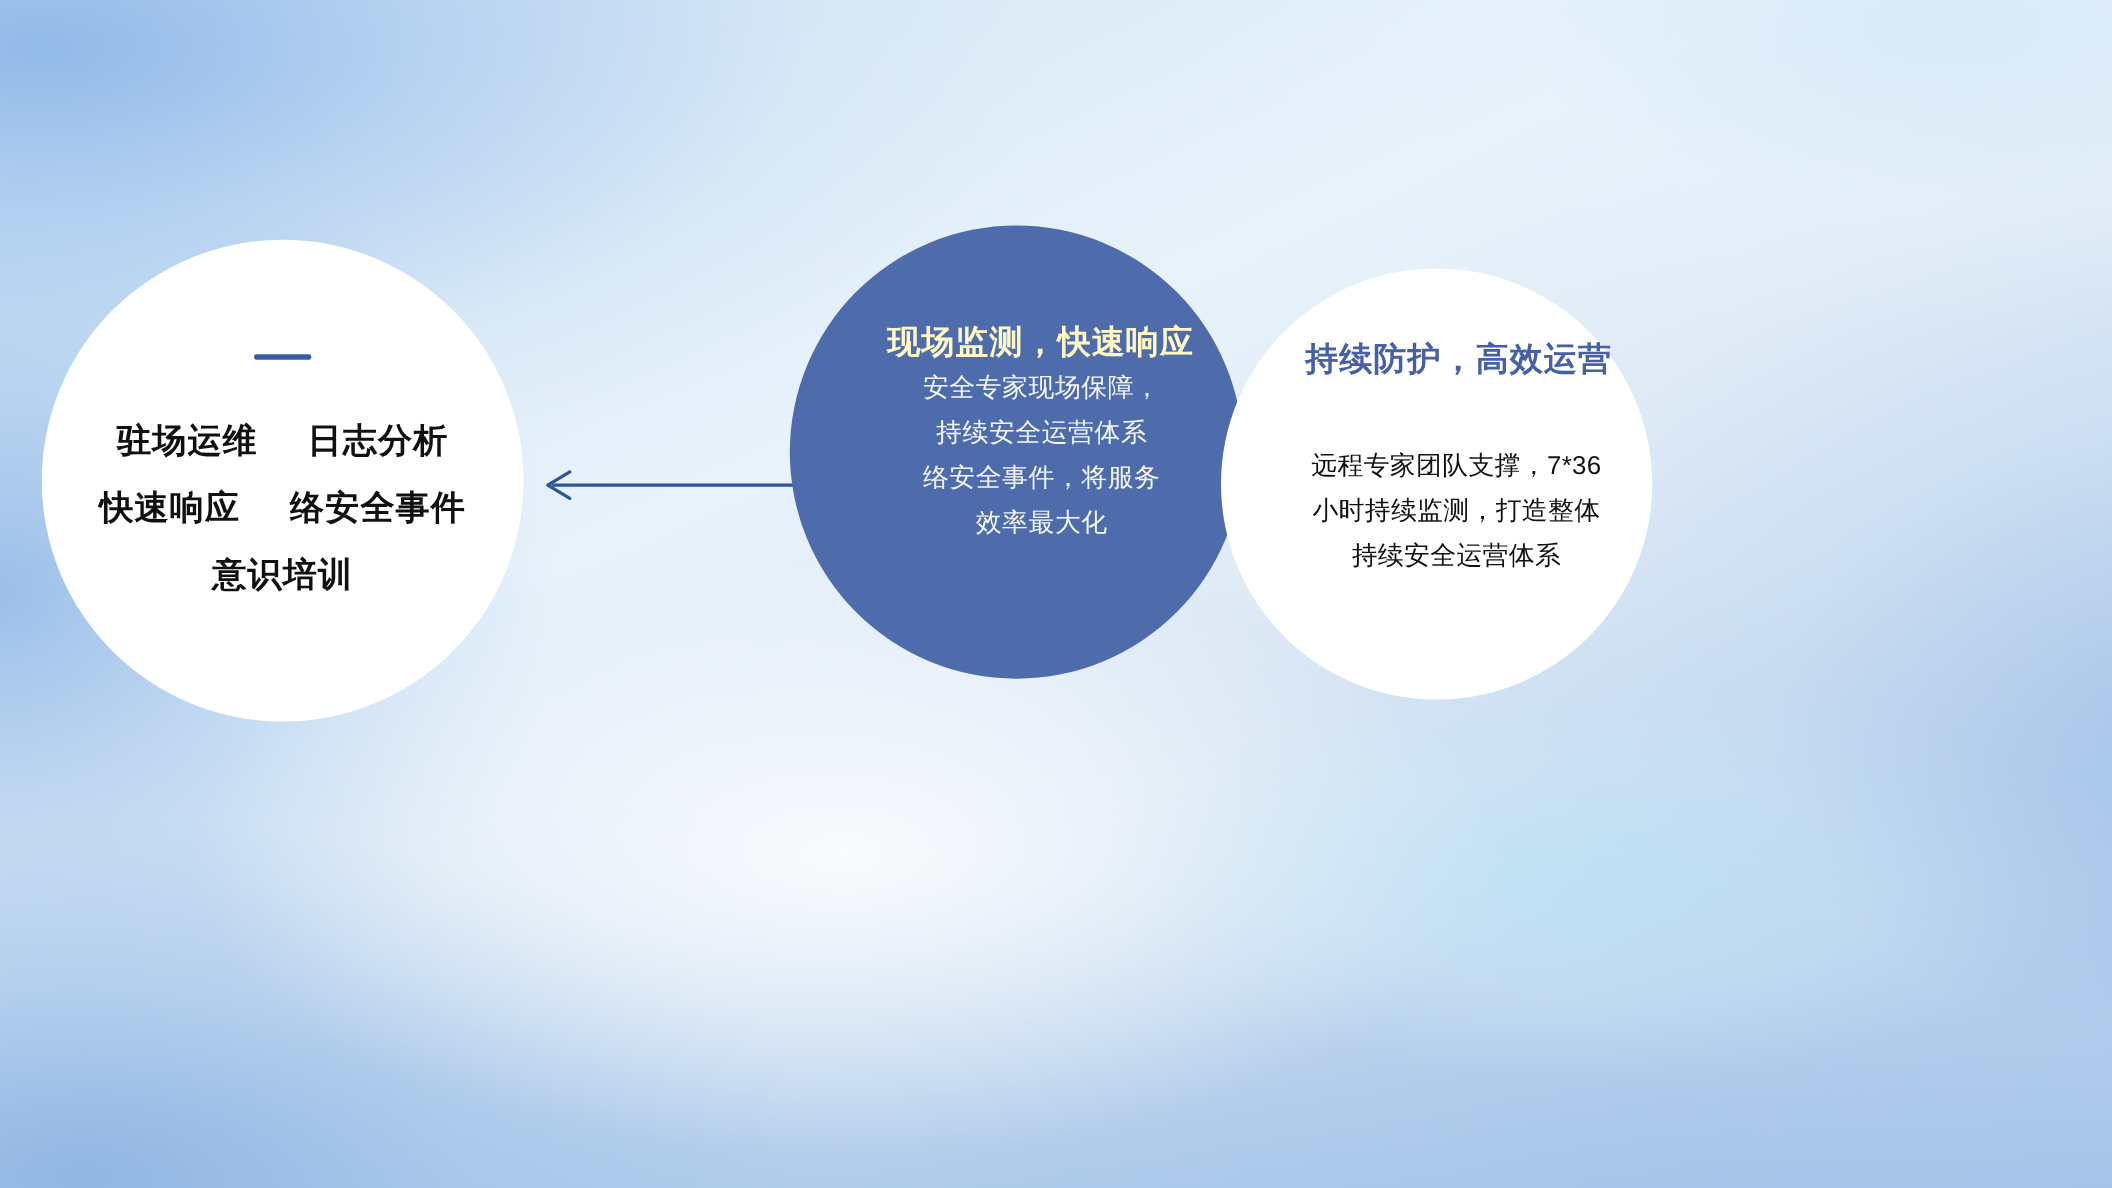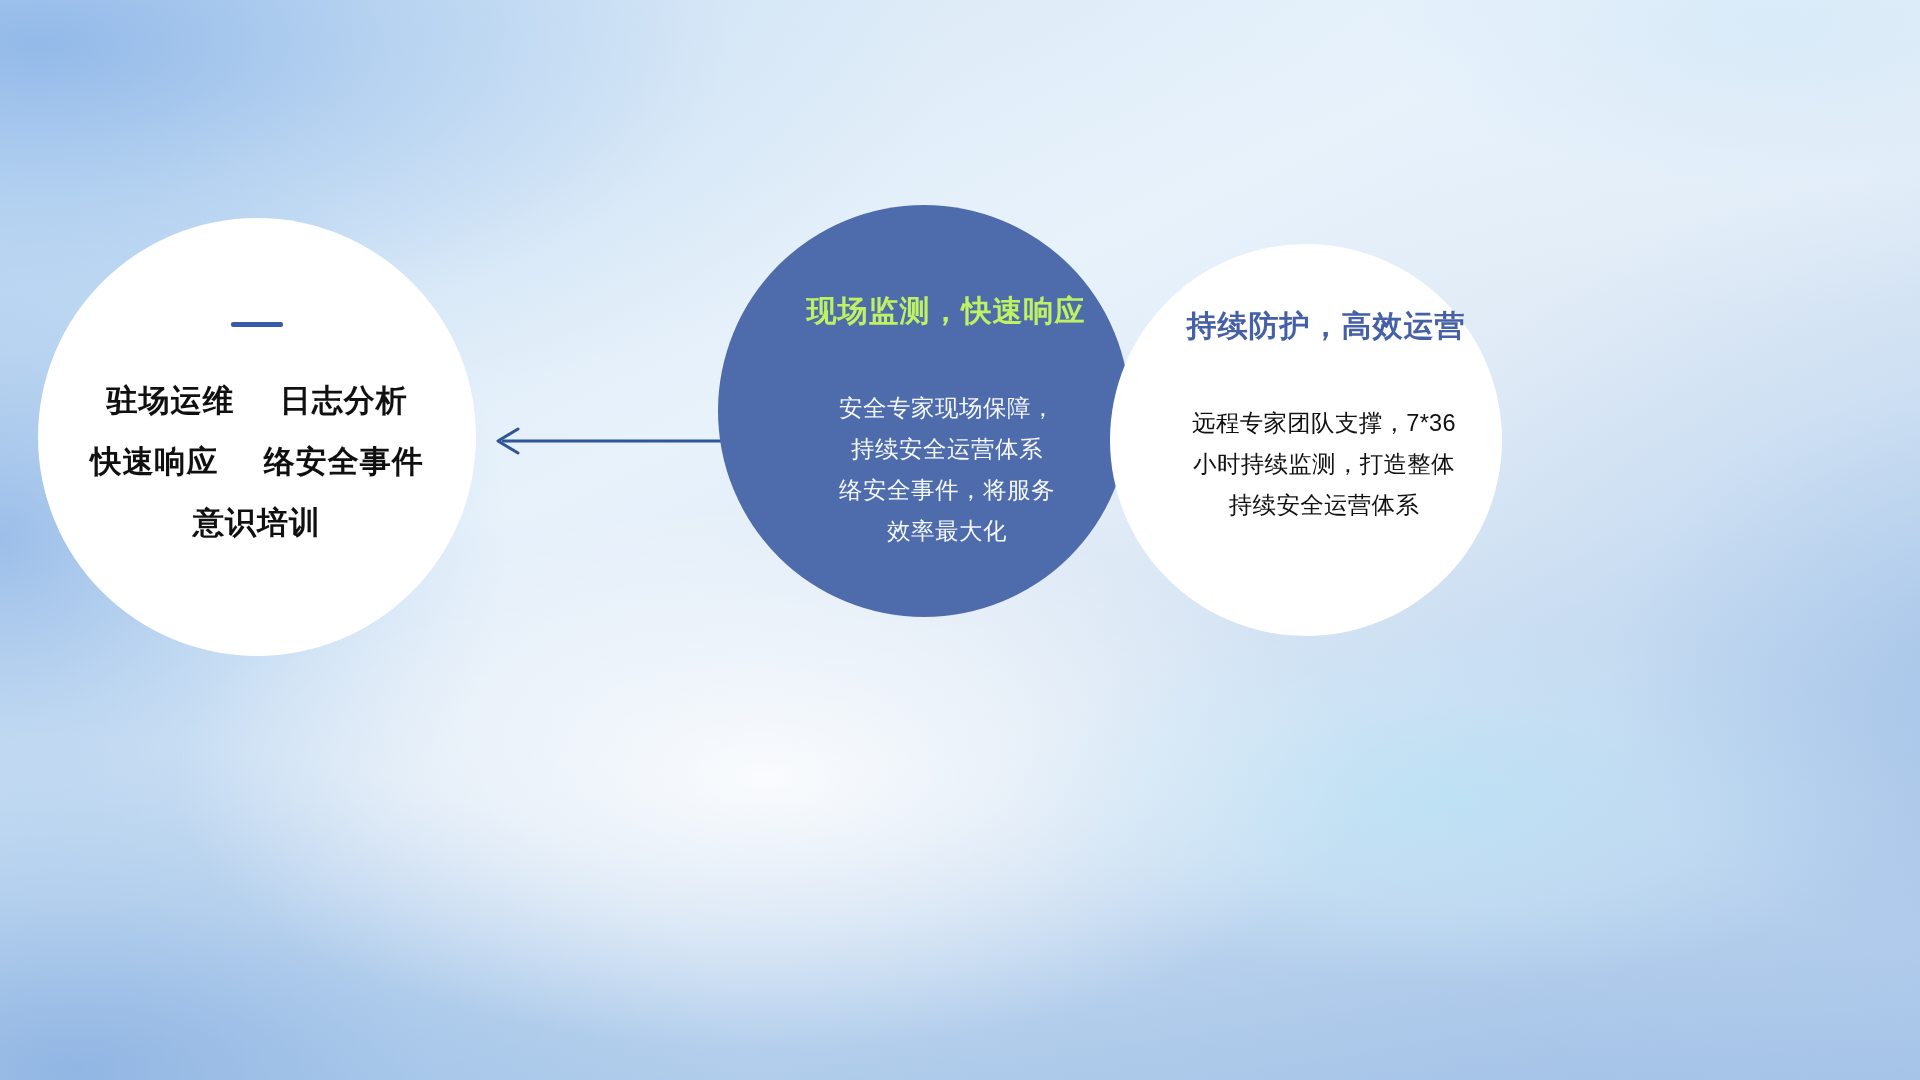--- a/index.html
+++ b/index.html
@@ -154,30 +154,29 @@
     top: 205px;
     width: 412px;
     height: 412px;
     background: #4e6cab;
     justify-content: flex-start;
     padding-top: 86px;
     z-index: 2;
   }
 
   #circle-middle .c-title {
-    color: #bef264;
+    color: #fef9c3;
     font-weight: bold;
     font-size: 30px;
     letter-spacing: 1px;
     white-space: nowrap;
     margin-left: 44px;
   }
 
   #circle-middle .c-body {
-    margin-top: 56px;
     width: 300px;
     margin-left: 46px;
     color: #f4f7fc;
     font-size: 23.5px;
     line-height: 41px;
     text-align: center;
     letter-spacing: 0.5px;
   }
 
   

